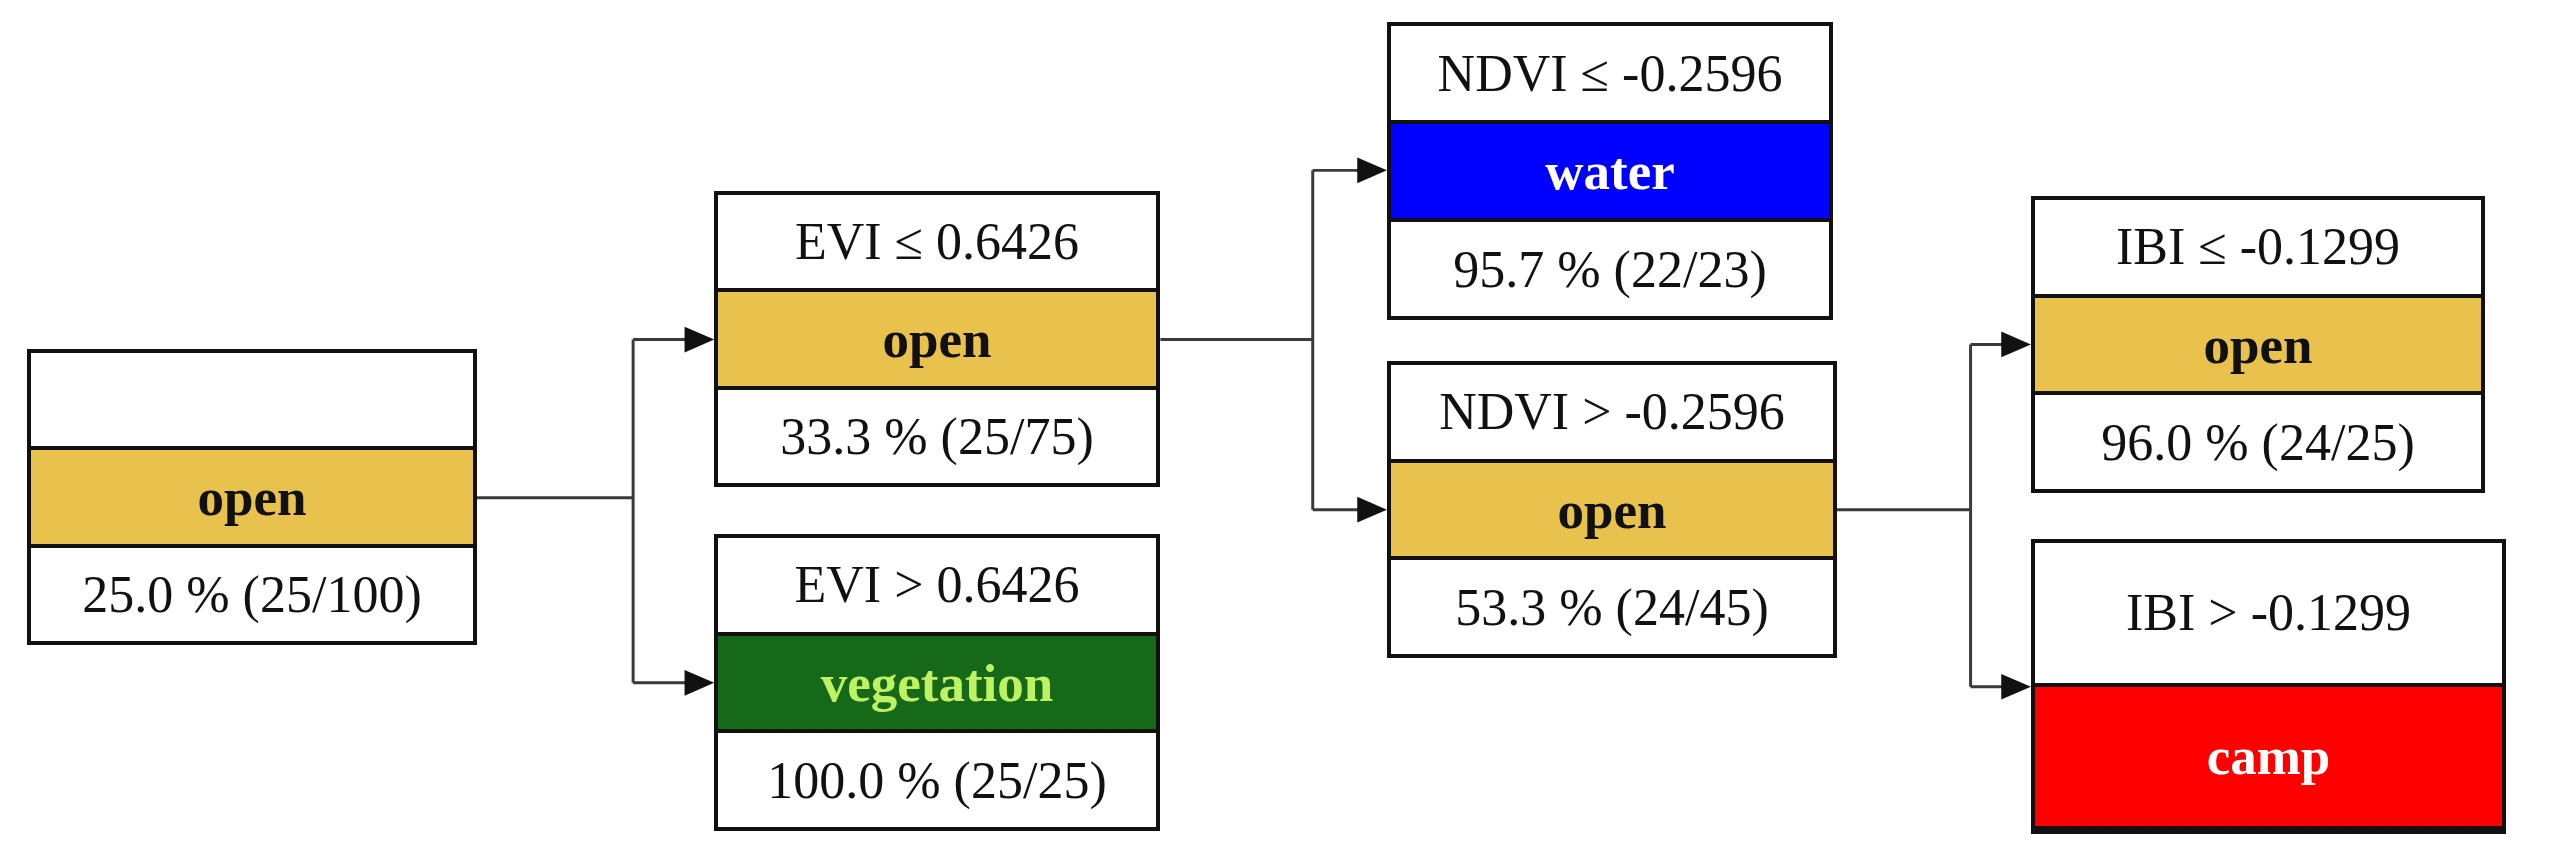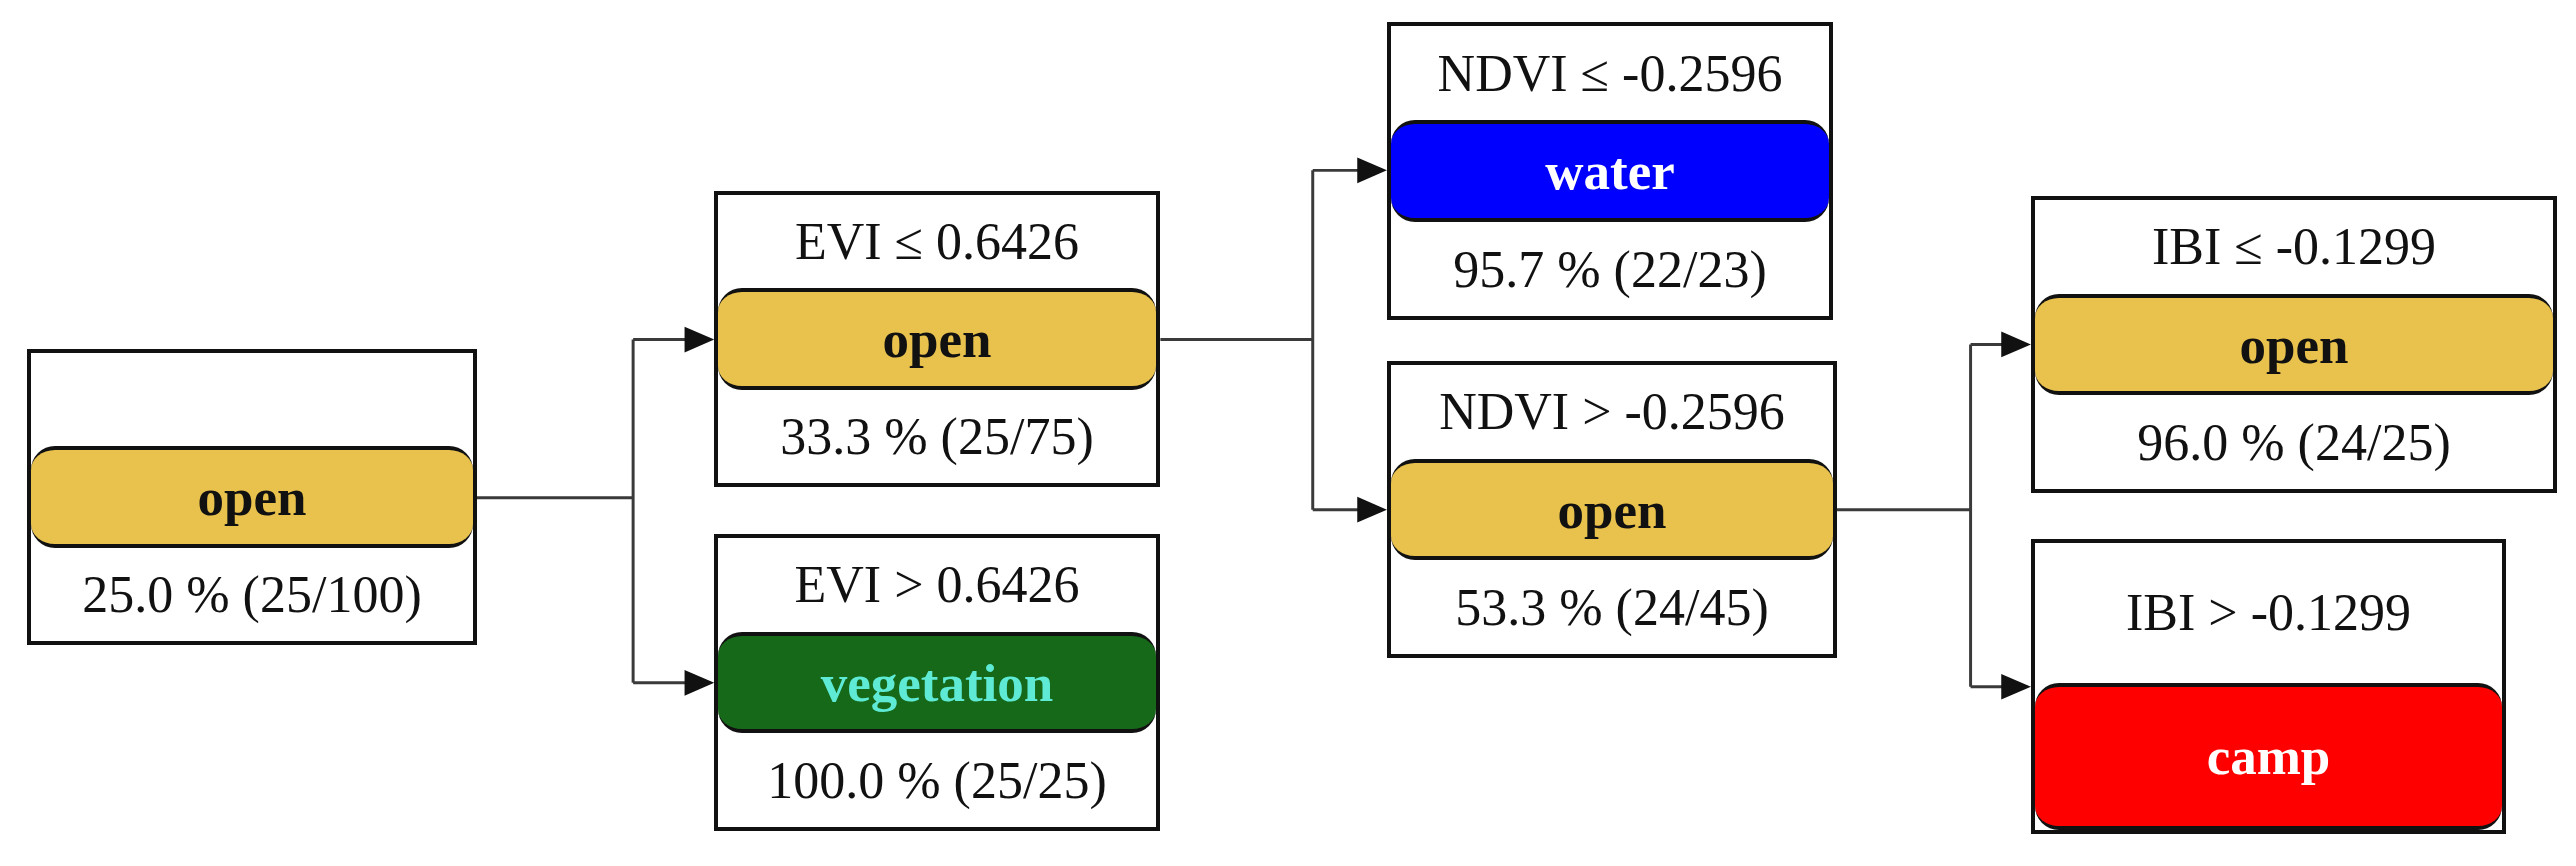--- a/index.html
+++ b/index.html
@@ -36,29 +36,28 @@
   .band.condition, .band.stat {
     font-size: 52px;
     color: #111111;
     background: #ffffff;
   }
   .band.classlabel {
     font-size: 53px;
     font-weight: 700;
     border-top: 4px solid #111111;
     border-bottom: 4px solid #111111;
-    border-radius: 24px;
   }
   
   #node-root    { left: 27px;   top: 349px; width: 450px; height: 296px; }
   #node-evi-le  { left: 714px;  top: 191px; width: 446px; height: 296px; }
   #node-evi-gt  { left: 714px;  top: 534px; width: 446px; height: 297px; }
   #node-ndvi-le { left: 1387px; top: 22px;  width: 446px; height: 298px; }
   #node-ndvi-gt { left: 1387px; top: 361px; width: 450px; height: 297px; }
-  #node-ibi-le  { left: 2031px; top: 196px; width: 526px; height: 297px; }
+  #node-ibi-le  { left: 2031px; top: 196px; width: 454px; height: 297px; }
   #node-ibi-gt  { left: 2031px; top: 539px; width: 475px; height: 295px; }
   .edge-line { stroke: #3a3a3a; stroke-width: 3; fill: none; }
   .arrow-head { fill: #111111; stroke: none; }
 </style>
 </head>
 <body>
 
 <div class="canvas">
 
   <svg class="connectors" viewBox="0 0 2604 876" xmlns="http://www.w3.org/2000/svg">
@@ -98,21 +97,21 @@
   </div>
 
   <div class="node" id="node-evi-le">
     <div class="band condition">EVI ≤ 0.6426</div>
     <div class="band classlabel" style="background-color: rgb(233, 194, 77); color: rgb(17, 17, 17);">open</div>
     <div class="band stat">33.3 % (25/75)</div>
   </div>
 
   <div class="node" id="node-evi-gt">
     <div class="band condition">EVI &gt; 0.6426</div>
-    <div class="band classlabel" style="background-color: rgb(23, 105, 26); color: #5eead4;">vegetation</div>
+    <div class="band classlabel" style="background-color: rgb(23, 105, 26); color: #bef264;">vegetation</div>
     <div class="band stat">100.0 % (25/25)</div>
   </div>
 
   <div class="node" id="node-ndvi-le">
     <div class="band condition">NDVI ≤ -0.2596</div>
     <div class="band classlabel" style="background-color: rgb(0, 0, 255); color: rgb(255, 255, 255);">water</div>
     <div class="band stat">95.7 % (22/23)</div>
   </div>
 
   <div class="node" id="node-ndvi-gt">

